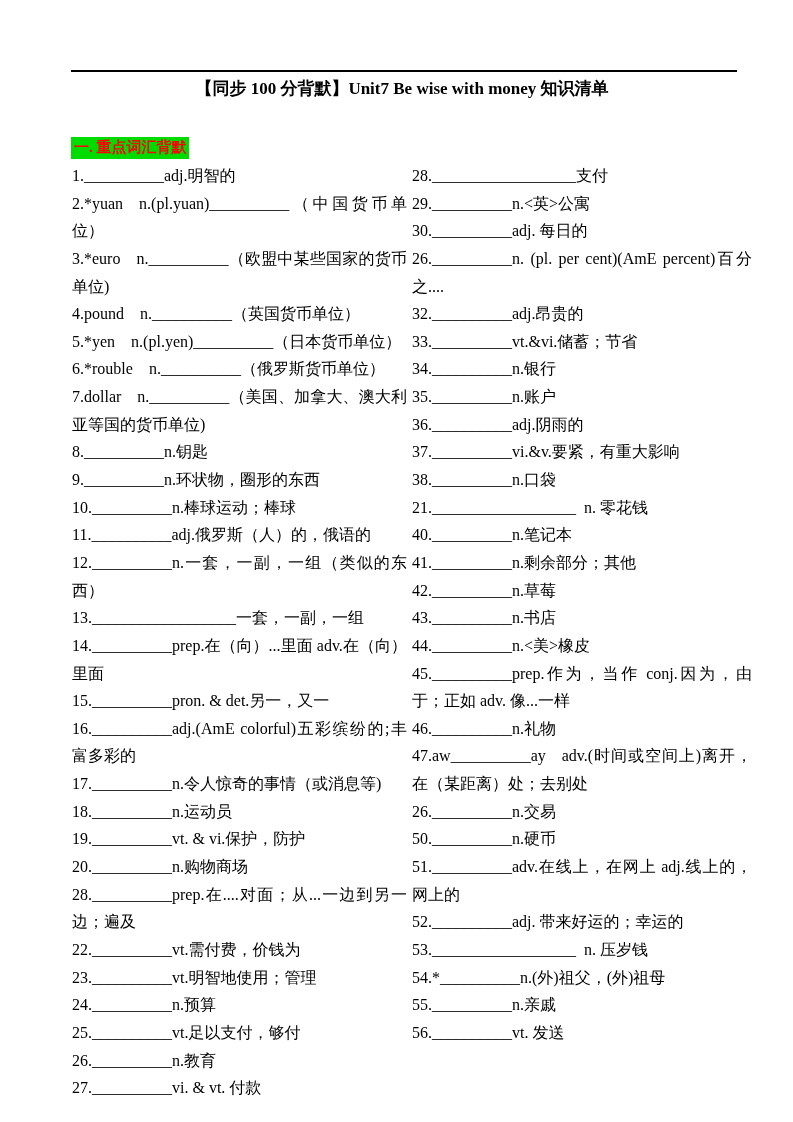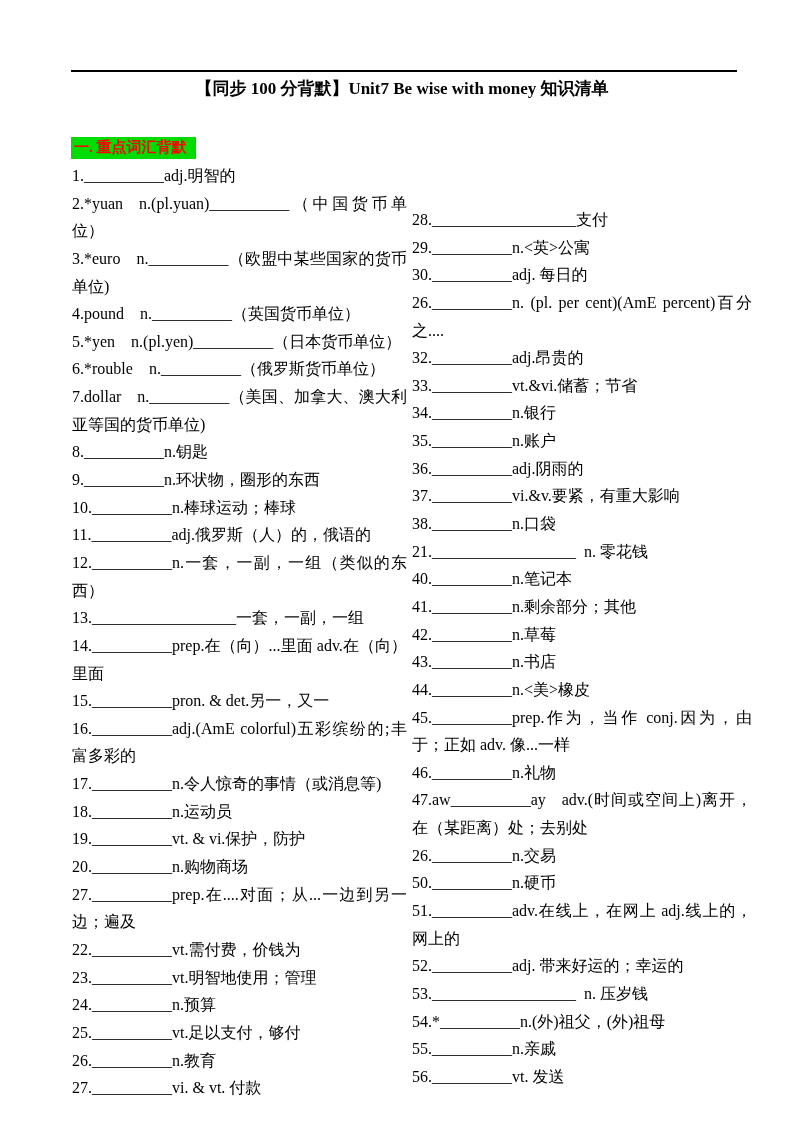--- a/index.html
+++ b/index.html
@@ -32,42 +32,42 @@
     text-align: center;
     font-size: 17px;
     font-weight: bold;
     white-space: nowrap;
   }
   .section-header {
     position: absolute;
     left: 71px;
     top: 137px;
     background: #00dc00;
-    padding: 1px 9px 2px 3px;
+    padding: 1px 2px 2px 3px;
   }
   .section-header span {
     color: #fe0000;
     font-weight: bold;
     font-size: 15px;
   }
   .columns {
     position: absolute;
     left: 72px;
     top: 162px;
     width: 682px;
     display: flex;
     align-items: flex-start;
   }
   .col {
     font-size: 16px;
     line-height: 27.64px;
     text-align: justify;
   }
   .col-left  { width: 335px; }
-  .col-right { width: 340px; margin-left: 5px; margin-top: 44px; }
+  .col-right { width: 340px; margin-left: 5px; }
   .vocab-item { margin: 0; }
 </style>
 </head>
 <body>
 
 <div class="page">
   <div class="top-rule"></div>
   <h1 class="title">【同步 100 分背默】Unit7 Be wise with money 知识清单</h1>
   <div class="section-header">
     <span>一. 重点词汇背默</span>
@@ -108,21 +108,21 @@
         <div class="vocab-item">16.__________adj.(AmE colorful)五彩缤纷的;丰富多彩的</div>
 
         <div class="vocab-item">17.__________n.令人惊奇的事情（或消息等)</div>
 
         <div class="vocab-item">18.__________n.运动员</div>
 
         <div class="vocab-item">19.__________vt. &amp; vi.保护，防护</div>
 
         <div class="vocab-item">20.__________n.购物商场</div>
 
-        <div class="vocab-item">27.__________prep.在....对面；从...一边到另一边；遍及</div>
+        <div class="vocab-item">28.__________prep.在....对面；从...一边到另一边；遍及</div>
 
         <div class="vocab-item">22.__________vt.需付费，价钱为</div>
 
         <div class="vocab-item">23.__________vt.明智地使用；管理</div>
 
         <div class="vocab-item">24.__________n.预算</div>
 
         <div class="vocab-item">25.__________vt.足以支付，够付</div>
 
         <div class="vocab-item">26.__________n.教育</div>

